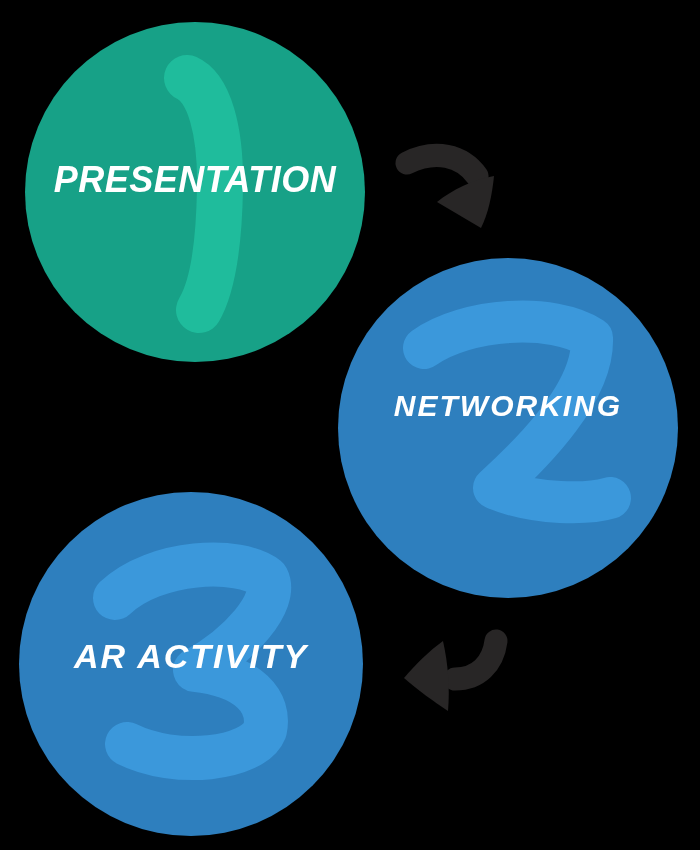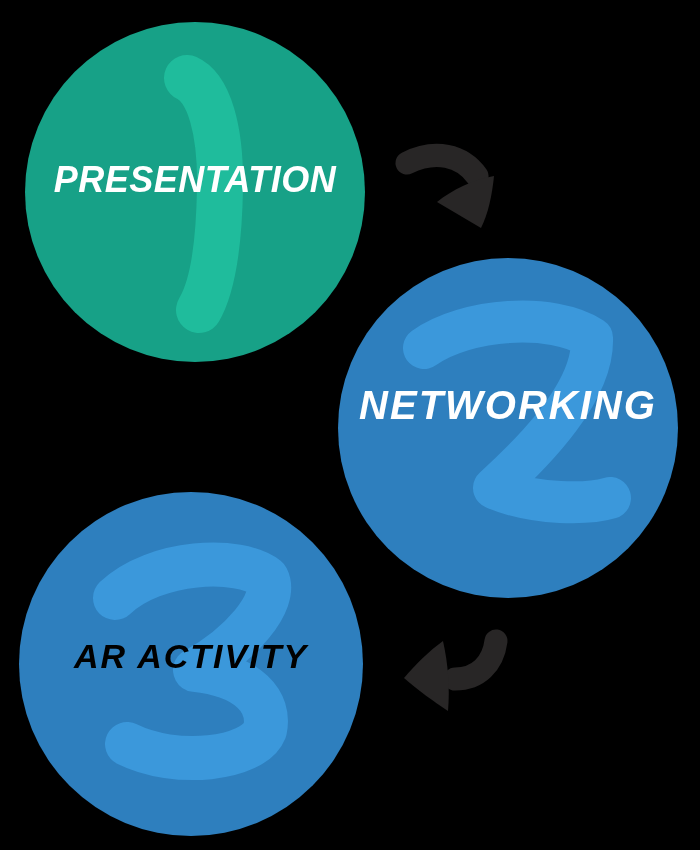--- a/index.html
+++ b/index.html
@@ -37,21 +37,21 @@
     text-align: center;
     font-weight: 700;
     font-style: italic;
     white-space: nowrap;
   }
   .circle-1 { left: 25px;  top: 22px;  width: 340px; height: 340px; }
   .circle-2 { left: 338px; top: 258px; width: 340px; height: 340px; }
   .circle-3 { left: 19px;  top: 492px; width: 344px; height: 344px; }
 
   .label-1 { top: 138px; font-size: 36px; line-height: 40px; letter-spacing: 0.5px; }
-  .label-2 { top: 126px; font-size: 40px; line-height: 43px; letter-spacing: 2px; }
+  .label-2 { top: 126px; font-size: 30px; line-height: 43px; letter-spacing: 2px; }
   .label-3 { top: 143px; font-size: 34px; line-height: 42px; letter-spacing: 2px; }
 
   .arrows-overlay {
     position: absolute;
     inset: 0;
     width: 700px;
     height: 850px;
     pointer-events: none;
   }
 </style>
@@ -73,21 +73,21 @@
     </svg>
     <div class="step-label label-2" style="color: rgb(255, 255, 255);">
       <div>NETWORKING</div>
     </div>
   </div>
 
   <div class="circle circle-3" style="background-color: rgb(46, 127, 190);">
     <svg class="num" viewBox="0 0 344 344" aria-hidden="true">
       <path d="M 96,106 C 136,68 220,64 248,86 C 260,110 220,154 176,178 C 230,184 252,210 246,238 C 234,268 156,276 108,252" fill="none" stroke-width="44" stroke-linecap="round" stroke-linejoin="round" stroke="#3B98DB"></path>
     </svg>
-    <div class="step-label label-3" style="color: #000000;">AR ACTIVITY</div>
+    <div class="step-label label-3" style="color: #ffffff;">AR ACTIVITY</div>
   </div>
 
   <svg class="arrows-overlay" viewBox="0 0 700 850" aria-hidden="true">
     <g>
       <path d="M 407,163 C 435,149 462,155 477,176" fill="none" stroke-width="23" stroke-linecap="round" stroke="#282626"></path>
       <path d="M 437,202 C 452,190 472,180 494,176 C 492,196 488,214 481,228 L 437,202 Z" stroke-width="6" stroke-linejoin="round" fill="#282626"></path>
     </g>
     <g>
       <path d="M 496,641 C 493,664 478,679 455,679" fill="none" stroke-width="23" stroke-linecap="round" stroke="#282626"></path>
       <path d="M 443,641 C 429,651 416,664 404,678 C 419,691 433,701 448,711 C 450,688 448,663 443,641 Z" stroke-width="6" stroke-linejoin="round" fill="#282626"></path>

